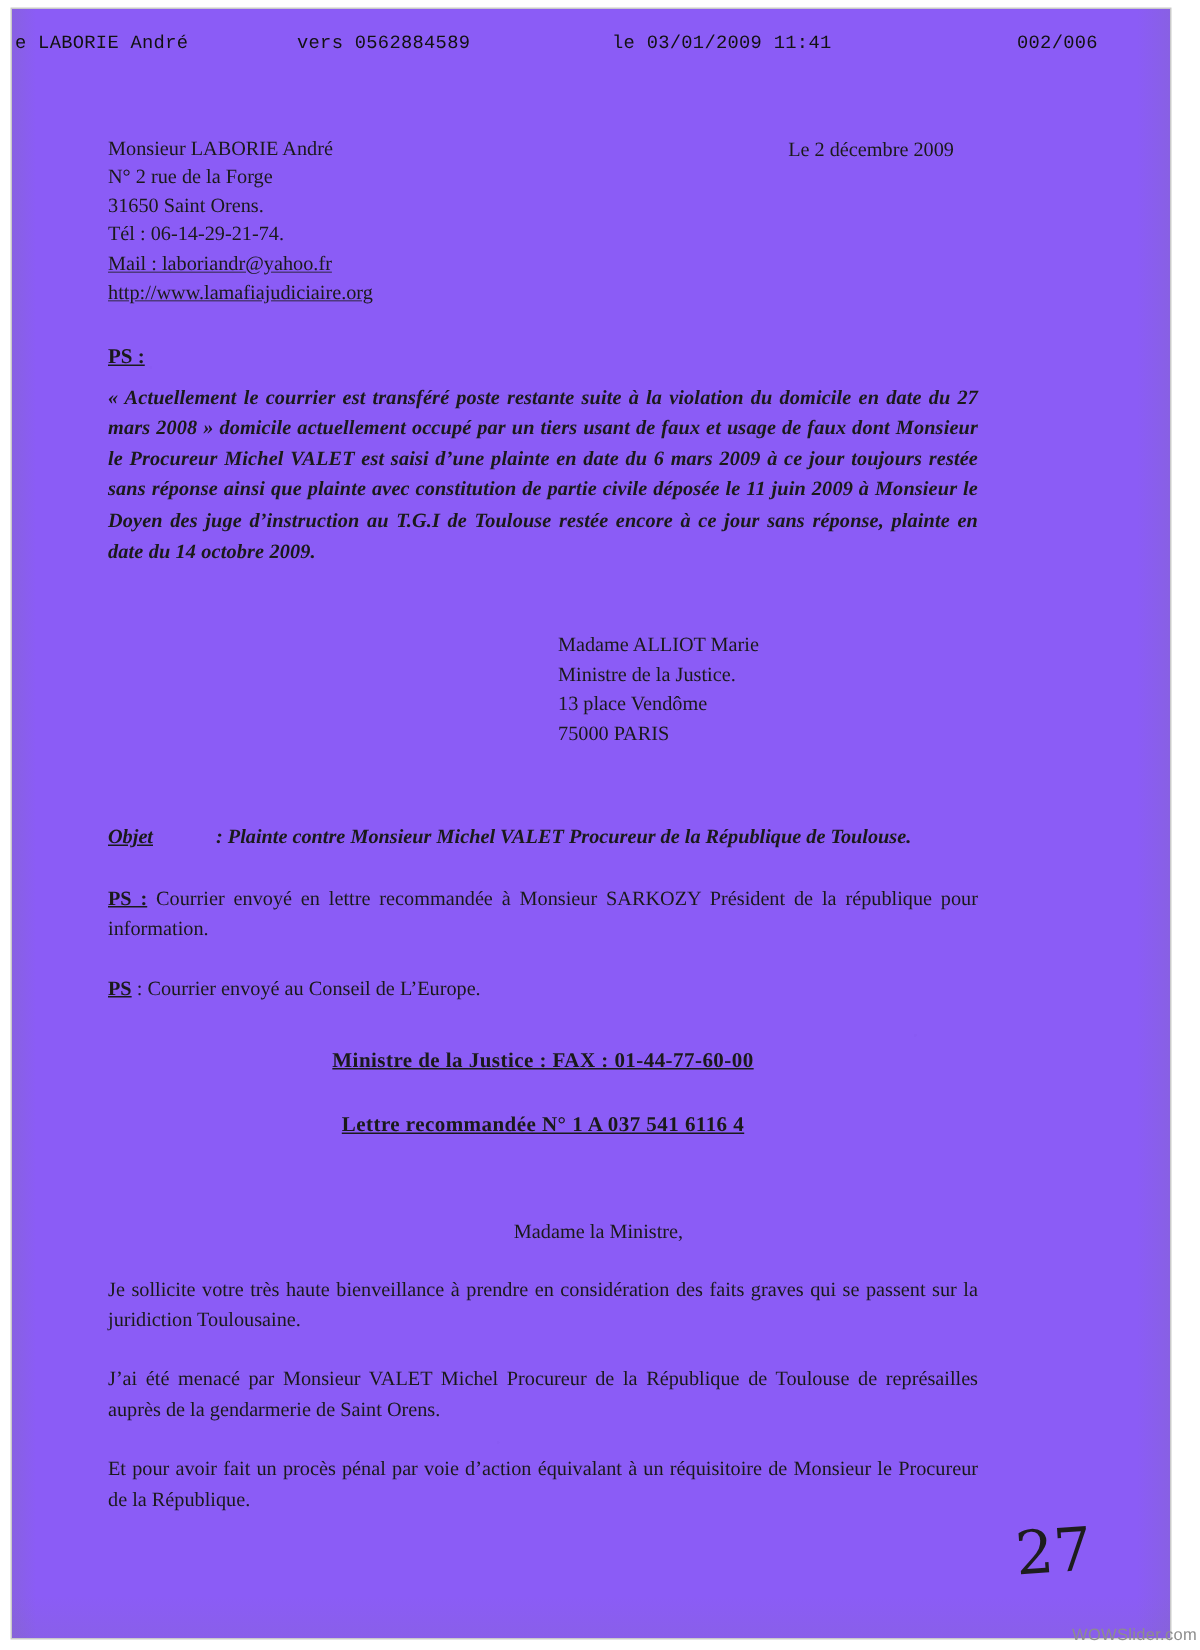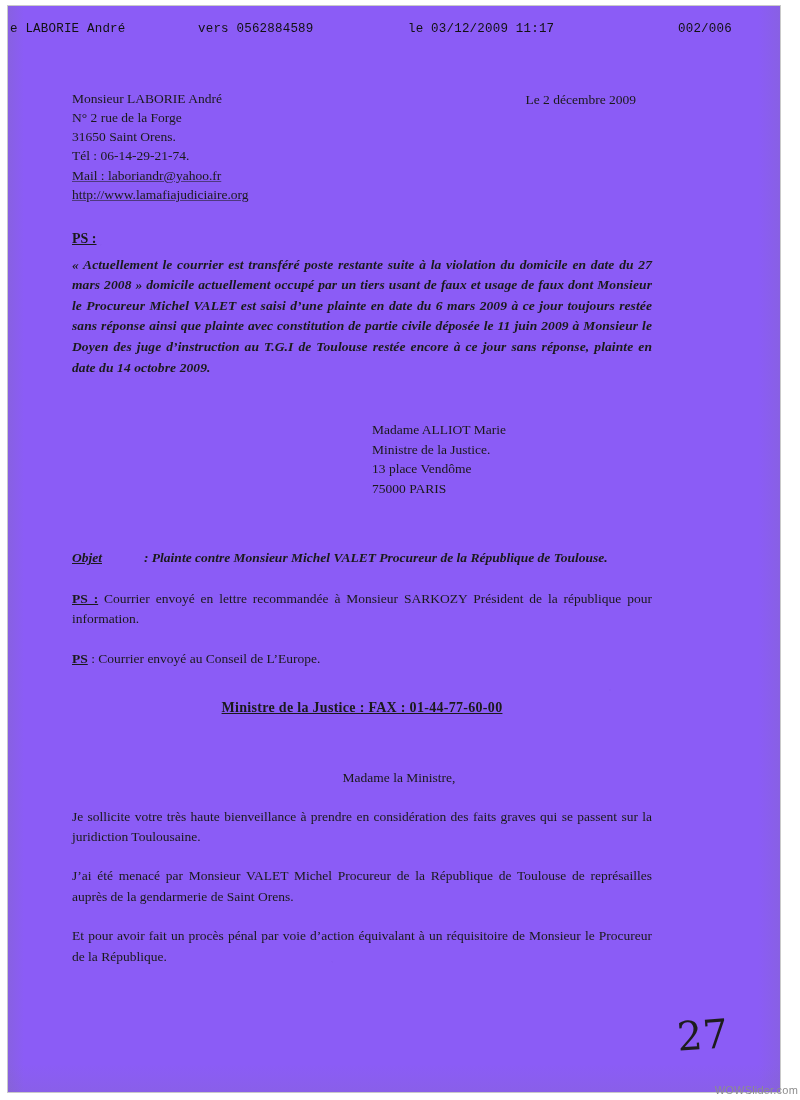--- a/index.html
+++ b/index.html
@@ -203,21 +203,21 @@
 <div class="page">
 
   <div class="scan-shade-left"></div>
   <div class="scan-shade-right"></div>
   <div class="scan-shade-bottom"></div>
   <div class="speckle"></div>
 
   <div class="fax-header">
     <span class="fax-sender">e LABORIE André</span>
     <span class="fax-vers">vers 0562884589</span>
-    <span class="fax-date">le 03/12/2009 11:17</span>
+    <span class="fax-date">le 03/01/2009 11:41</span>
     <span class="fax-pages">002/006</span>
   </div>
 
   <div class="content">
 
     <div class="top-row">
       <div class="sender-block">
         <div>Monsieur LABORIE André</div>
         <div>N° 2 rue de la Forge</div>
         <div>31650 Saint Orens.</div>
@@ -246,20 +246,21 @@
 
     <div class="ps-line">
       <span class="ps-inline-label">PS :</span><span> Courrier envoyé en lettre recommandée à Monsieur SARKOZY Président de la république pour information.</span>
     </div>
 
     <div class="ps-line">
       <span class="ps-inline-label">PS</span><span> : Courrier envoyé au Conseil de L’Europe.</span>
     </div>
 
     <div class="center-bold">Ministre de la Justice : FAX : 01-44-77-60-00</div>
+    <div class="center-bold second">Lettre recommandée N° 1 A 037 541 6116 4</div>
 
     <div class="salutation">Madame la Ministre,</div>
 
     <div class="body-par">Je sollicite votre très haute bienveillance à prendre en considération des faits graves qui se passent sur la juridiction Toulousaine.</div>
     <div class="body-par">J’ai été menacé par Monsieur VALET Michel Procureur de la République de Toulouse de représailles auprès de la gendarmerie de Saint Orens.</div>
     <div class="body-par">Et pour avoir fait un procès pénal par voie d’action équivalant à un réquisitoire de Monsieur le Procureur de la République.</div>
 
   </div>
 
   <div class="page-number">27</div>

